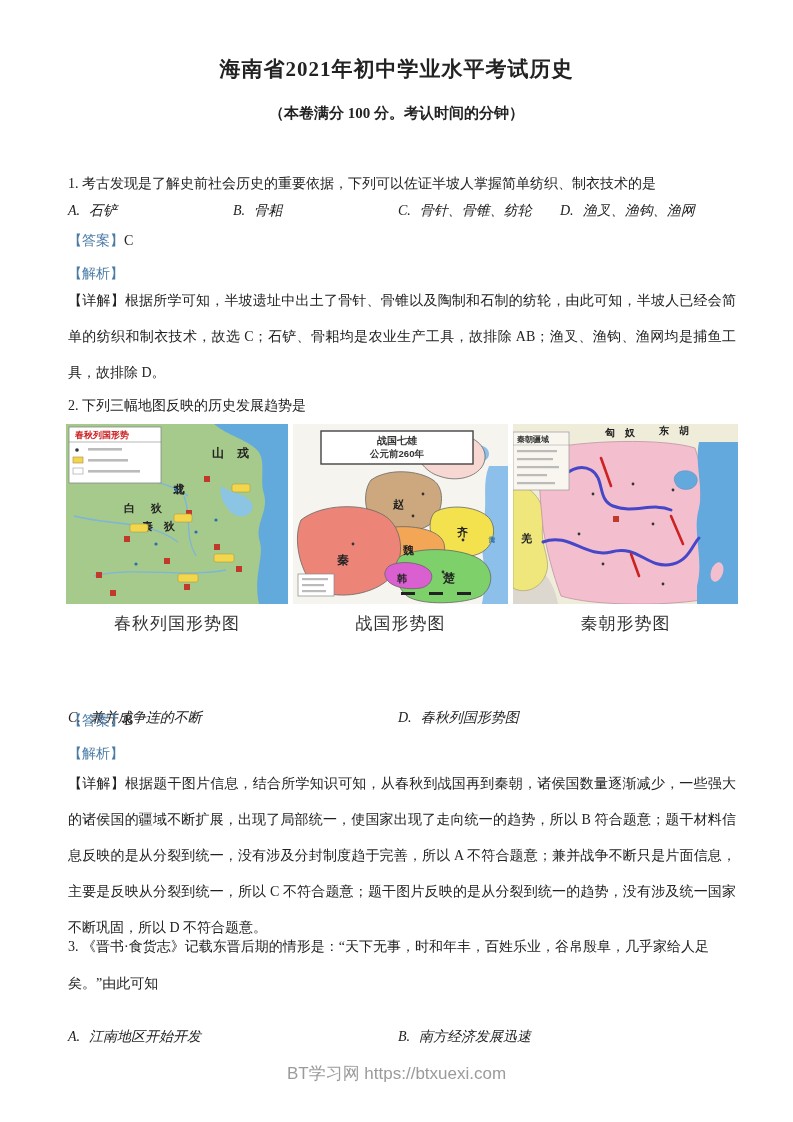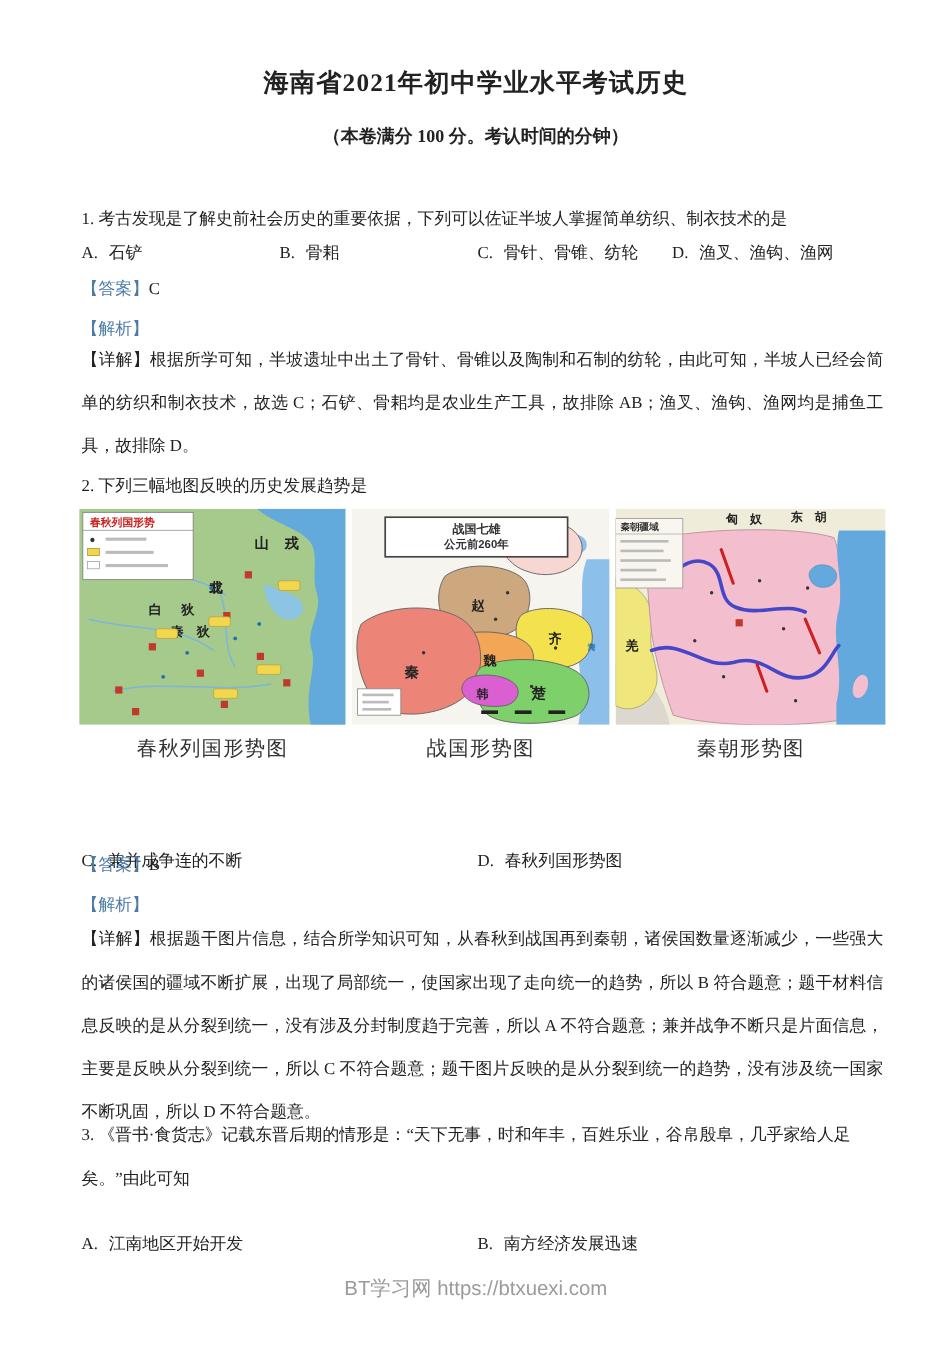--- a/index.html
+++ b/index.html
@@ -5,21 +5,21 @@
   html,body{margin:0;padding:0;background:#ffffff;}
   .page{position:relative;width:793px;height:1122px;background:#fff;overflow:hidden;
         font-family:"Liberation Serif","DejaVu Serif",serif;color:#222;}
   .abs{position:absolute;}
   .title{left:0;width:793px;top:55px;text-align:center;font-size:21px;font-weight:bold;letter-spacing:1px;}
   .subtitle{left:0;width:793px;top:104px;text-align:center;font-size:15px;font-weight:bold;}
   .section{left:68px;width:680px;top:138px;font-size:15.5px;font-weight:bold;}
   .stem{left:68px;width:662px;font-size:14px;line-height:22px;}
   .q1-stem{top:173px;}
   .optrow{left:68px;width:662px;height:20px;font-size:14px;}
-  .opt{position:absolute;top:0;white-space:nowrap;}
+  .opt{position:absolute;top:0;white-space:nowrap;font-style:italic;}
   .okey{margin-right:9px;}
   .ansline{left:68px;font-size:14px;}
   .blue{color:#4a7ba6;}
   .detail{left:68px;width:668px;font-size:14px;line-height:36px;text-align:justify;}
   .maps-row{left:66px;top:424px;width:676px;display:flex;gap:5px;}
   .figure{display:flex;flex-direction:column;align-items:center;}
   .figure svg{display:block;border:0;}
   .caption{margin-top:8px;font-size:17px;color:#333;letter-spacing:1px;font-family:Liberation Serif, serif;}
   .q3-stem{top:928px;line-height:37px;}
   .footer{left:0;width:793px;top:1062px;text-align:center;font-size:17px;color:#9b9b9b;

